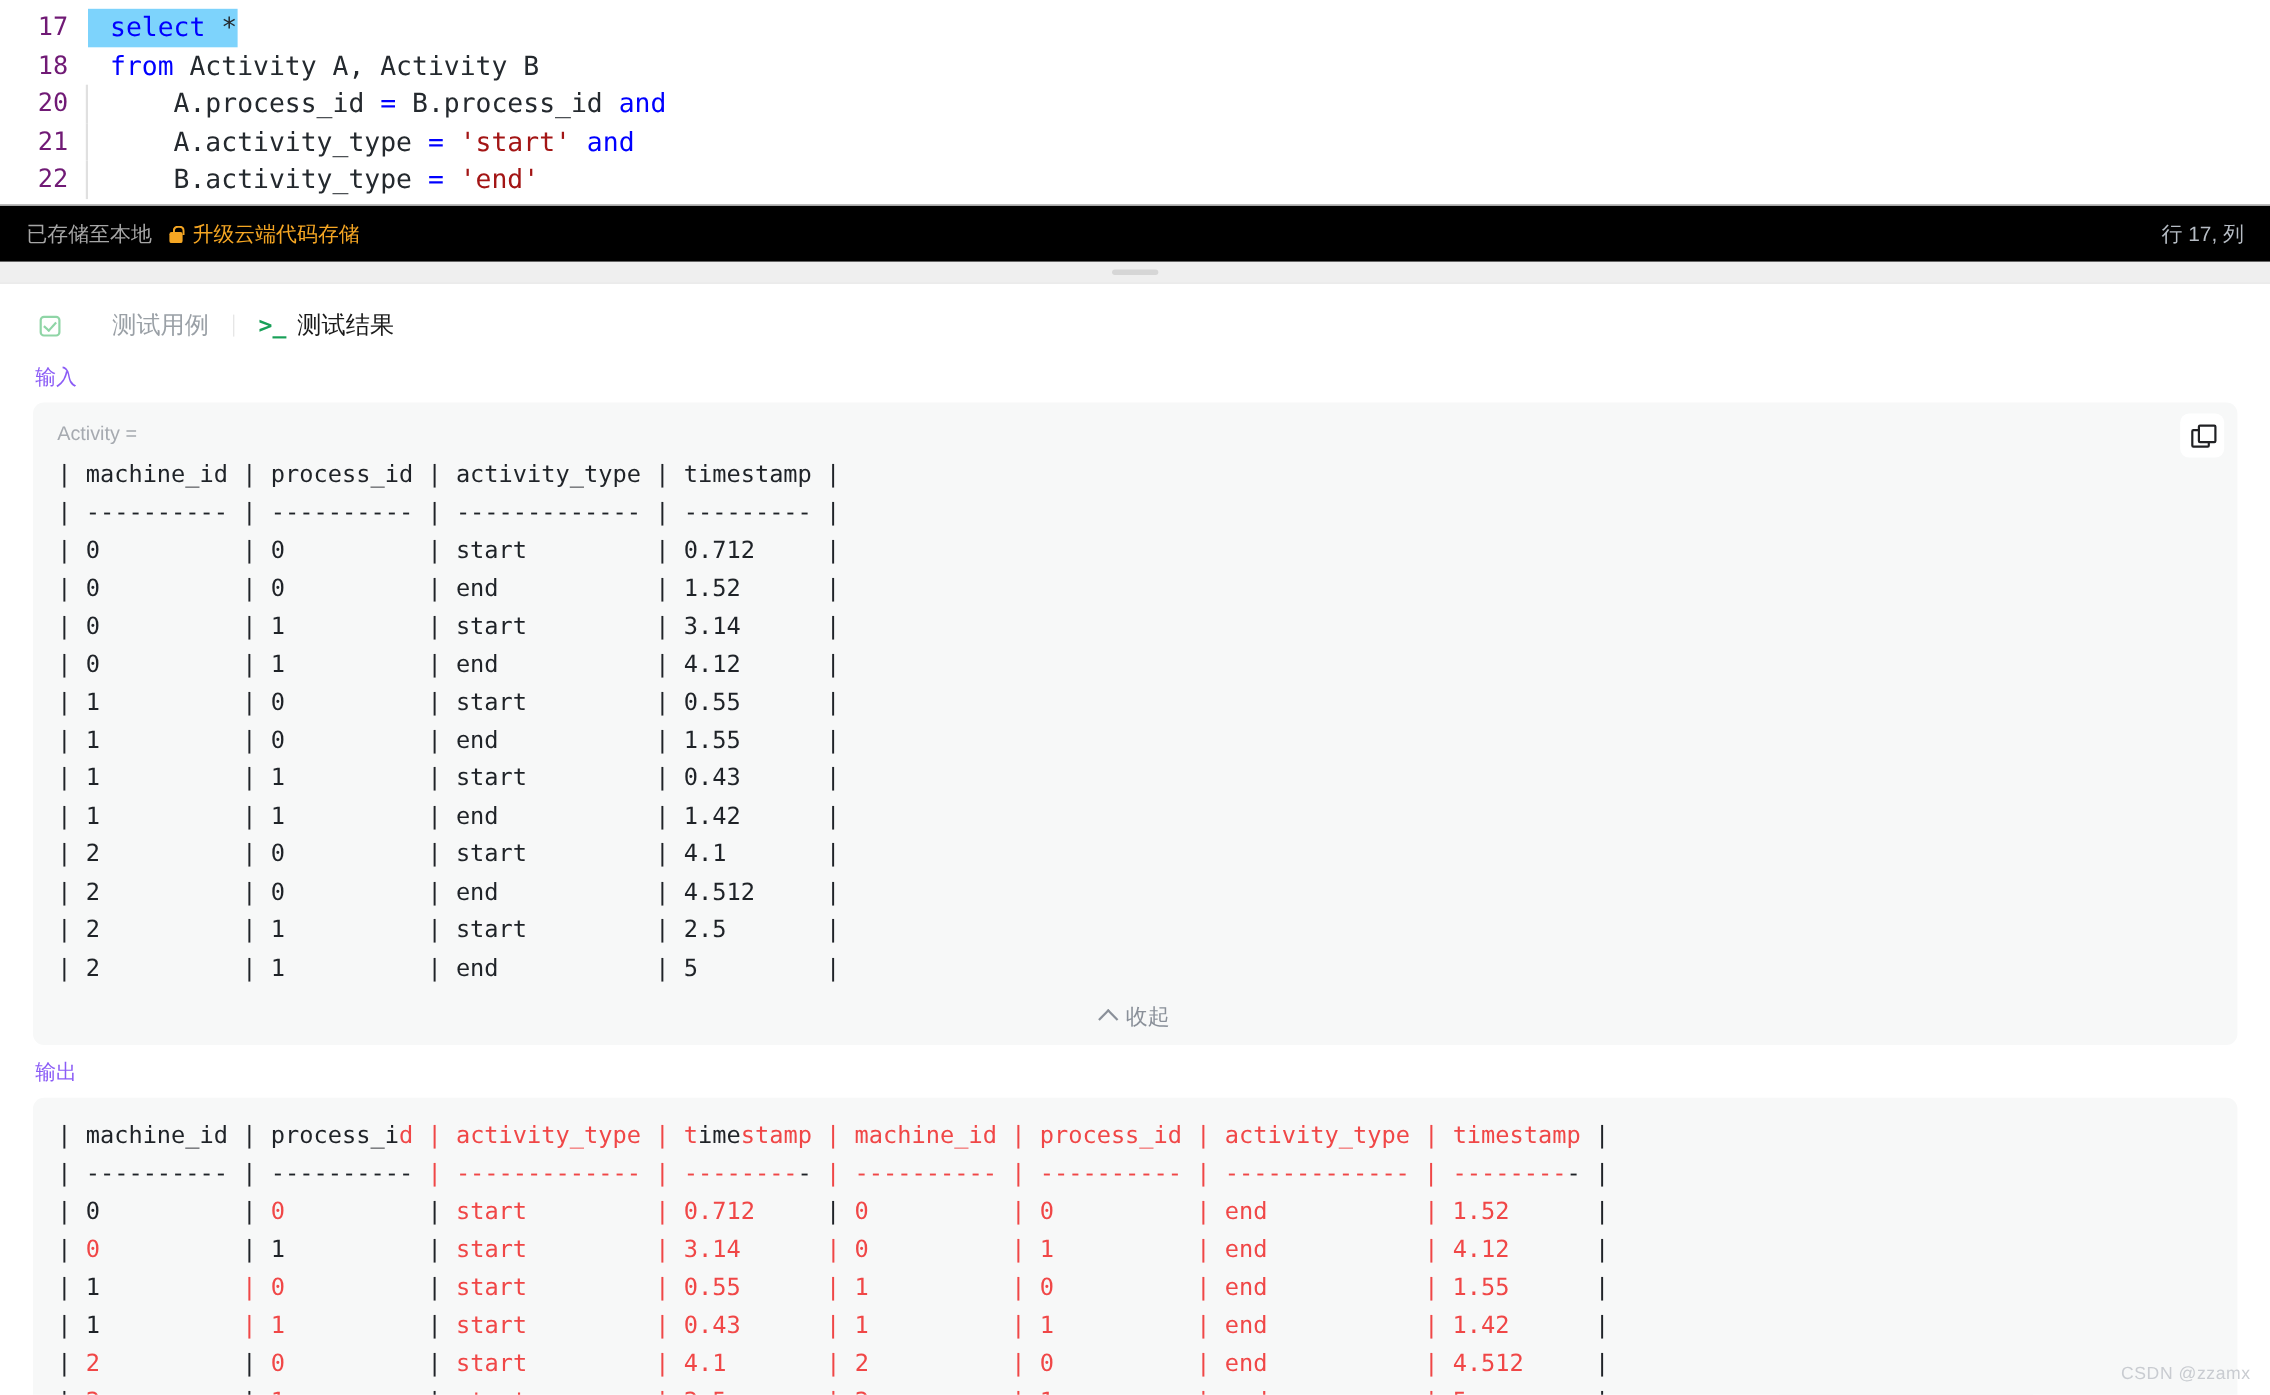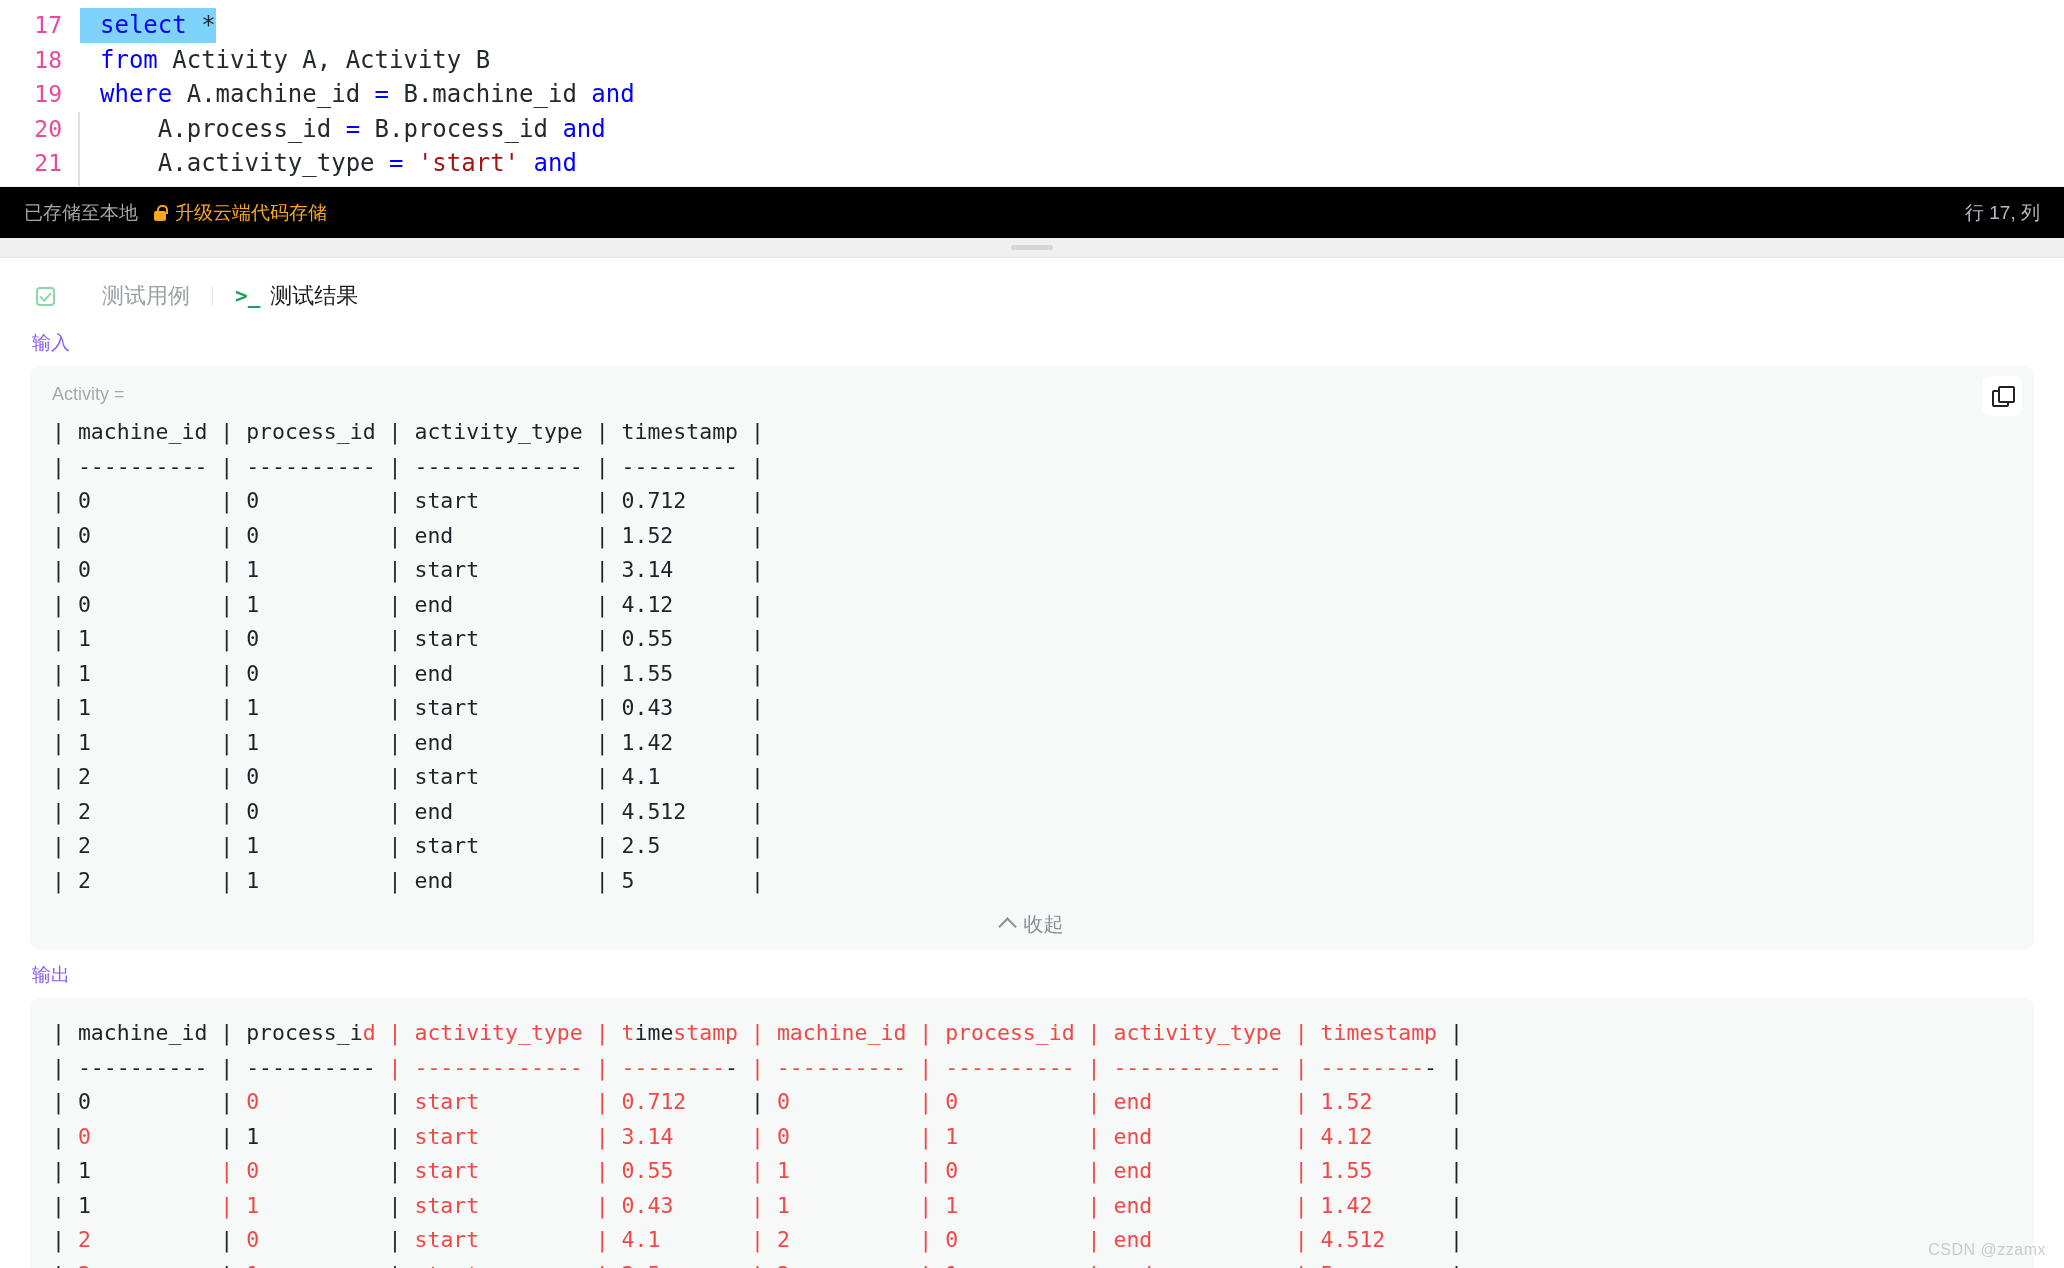--- a/index.html
+++ b/index.html
@@ -25,21 +25,21 @@
     font-family: "DejaVu Sans Mono", monospace;
     font-size: 24px;
     line-height: 34.5px;
     white-space: pre;
   }
   .code-line.active .code-text { background: #7dd3fc; }
   .gutter {
     width: 78px;
     text-align: right;
     padding-right: 16px;
-    color: #ec4899;
+    color: #701a75;
     flex: none;
     font-size: 23px;
   }
   .indent-guide {
     width: 2px; height: 34.5px;
     background: #e0e0e0;
     flex: none;
     margin-right: 0px;
   }
   .indent-spacer { width: 2px; flex: none; }
@@ -165,21 +165,20 @@
     font-size: 16px; color: #c9ccd1; letter-spacing: 0.5px;
   }
 </style>
 </head>
 <body>
 
 <div class="editor-wrap">
   <div id="code-lines">
       <div class="code-line active"><span class="gutter">17</span><span class="indent-spacer"></span><span class="code-text"><span class="kw">select </span><span class="punct">*</span></span></div>
       <div class="code-line"><span class="gutter">18</span><span class="indent-spacer"></span><span class="code-text"><span class="kw">from </span><span class="punct">Activity A, Activity B</span></span></div>
-      <div class="code-line"><span class="gutter">19</span><span class="indent-spacer"></span><span class="code-text"><span class="kw">where </span><span class="punct">A.machine_id </span><span class="op">=</span><span class="punct"> B.machine_id </span><span class="kw">and</span></span></div>
       <div class="code-line"><span class="gutter">20</span><span class="indent-guide"></span><span class="code-text"><span class="punct">    A.process_id </span><span class="op">=</span><span class="punct"> B.process_id </span><span class="kw">and</span></span></div>
       <div class="code-line"><span class="gutter">21</span><span class="indent-guide"></span><span class="code-text"><span class="punct">    A.activity_type </span><span class="op">=</span><span class="punct"> </span><span class="str">'start'</span><span class="punct"> </span><span class="kw">and</span></span></div>
       <div class="code-line"><span class="gutter">22</span><span class="indent-guide"></span><span class="code-text"><span class="punct">    B.activity_type </span><span class="op">=</span><span class="punct"> </span><span class="str">'end'</span></span></div>
       <div class="code-line"><span class="gutter">23</span><span class="indent-spacer"></span><span class="code-text"><span class="punct"></span></span></div>
     </div>
 
   <div class="editor-status">
     <div class="status-left">
       <span class="saved-text">已存储至本地</span>
       <span class="upgrade-link">

